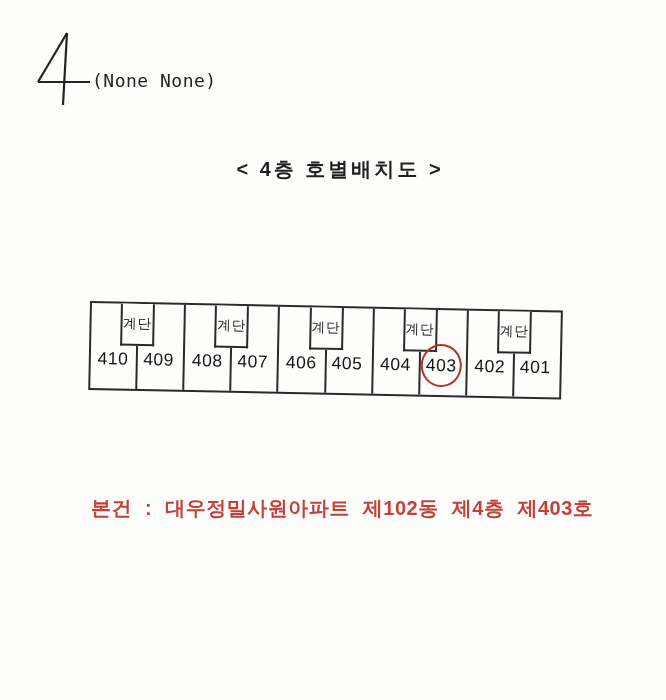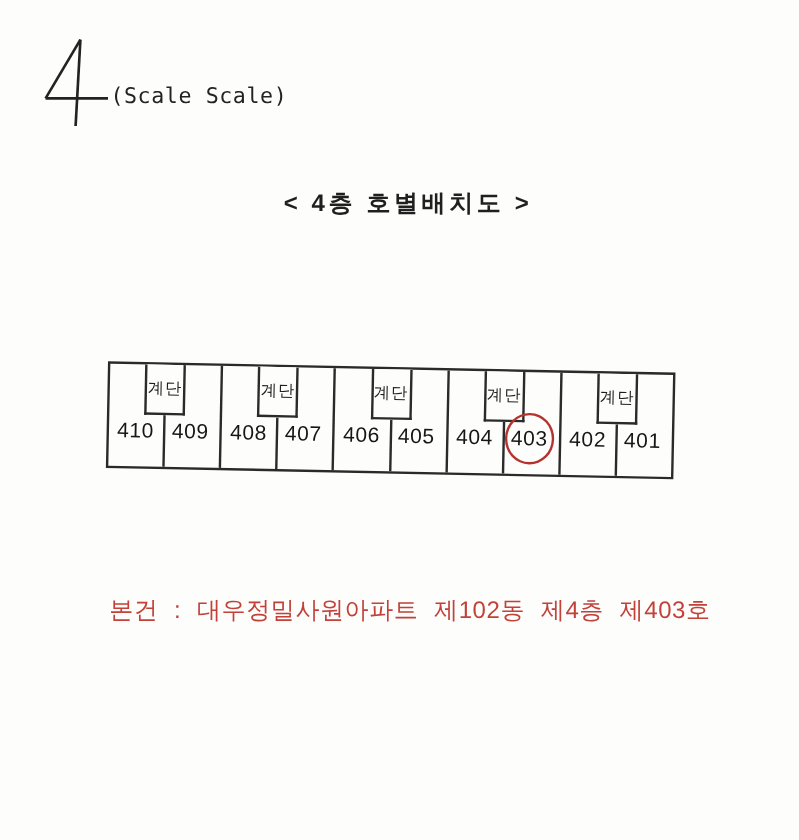--- a/index.html
+++ b/index.html
@@ -82,40 +82,40 @@
   .unit.circled-holder { top: 33px; height: 44px; }
   .circle {
     width: 44px; height: 43px;
     border: 2.5px solid var(--highlight-red);
     border-radius: 50%;
     display: inline-flex; align-items: center; justify-content: center;
   }
 
   .subject-note {
     position: absolute; left: 91px; top: 495px;
-    font-size: 20px; font-weight: 400;
+    font-size: 20px; font-weight: 700;
     color: var(--note-red);
     letter-spacing: 0.5px; word-spacing: 7px;
     white-space: nowrap;
   }
 </style>
 </head>
 <body>
 
 <div class="page">
 
   <div class="figure-mark">
     <svg width="70" height="85" viewBox="0 0 70 85">
       <line x1="37" y1="8" x2="8" y2="57" stroke="#232323" stroke-width="2.2"></line>
       <line x1="8" y1="57" x2="60" y2="57" stroke="#232323" stroke-width="2.2"></line>
       <line x1="37" y1="8" x2="33" y2="80" stroke="#232323" stroke-width="2.2"></line>
     </svg>
   </div>
 
-  <div class="scale-note">(Scale Scale)</div>
+  <div class="scale-note">(None None)</div>
 
   <div class="plan-title">&lt; 4층 호별배치도 &gt;</div>
 
   <div class="building">
 
     <div class="section">
       <div class="stairs-box">
         <span class="stairs-label">계단</span>
       </div>
       <div class="partition"></div>

